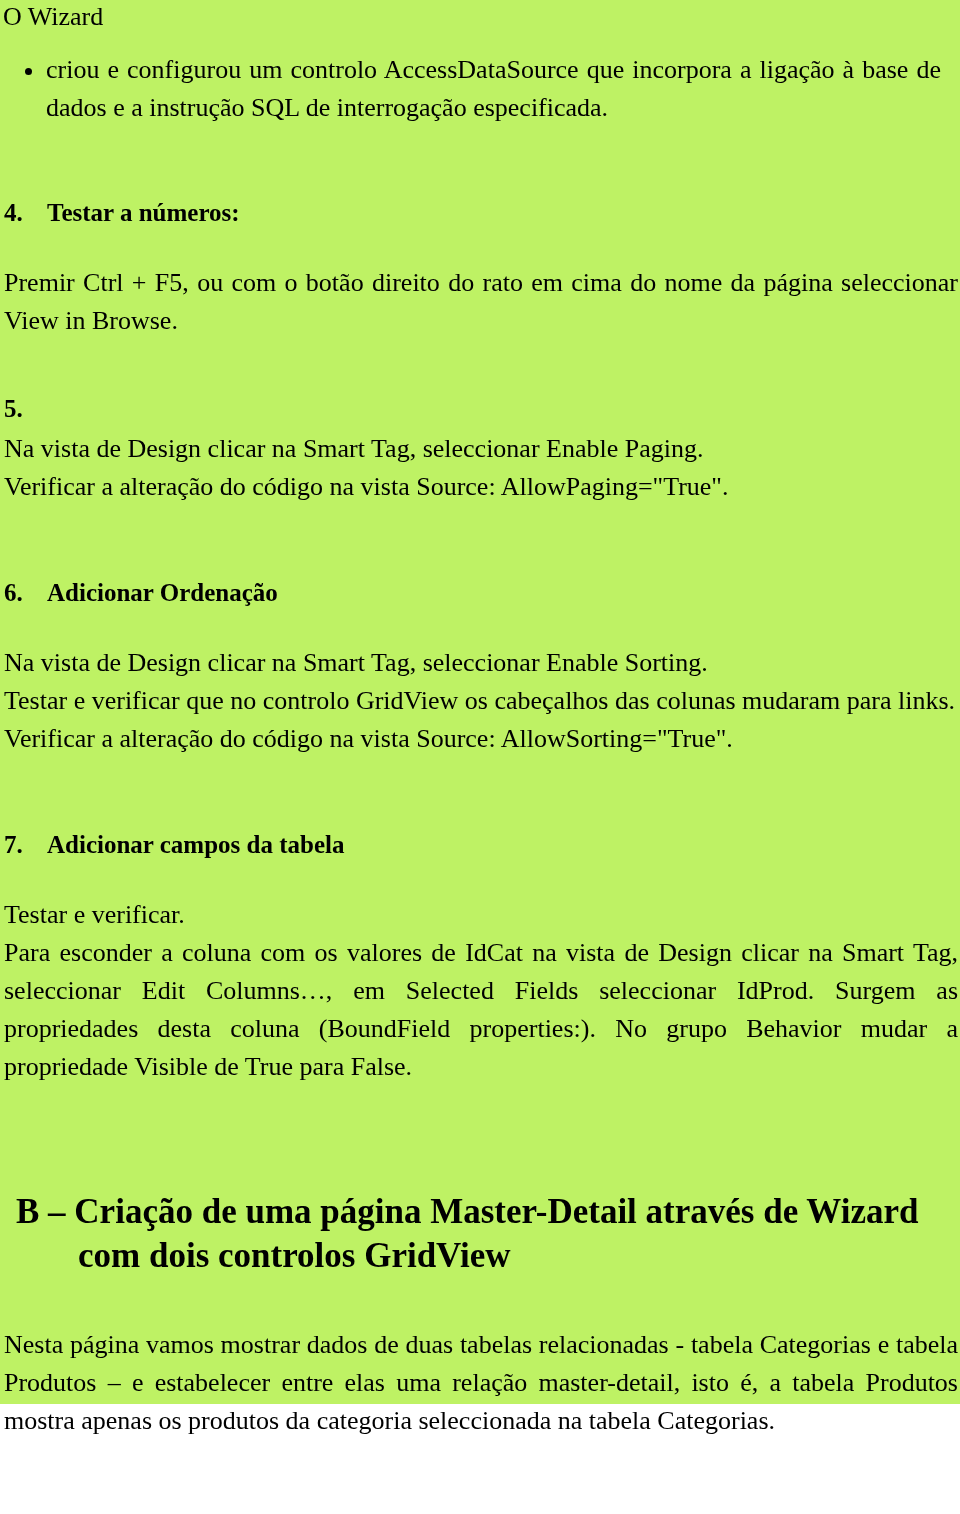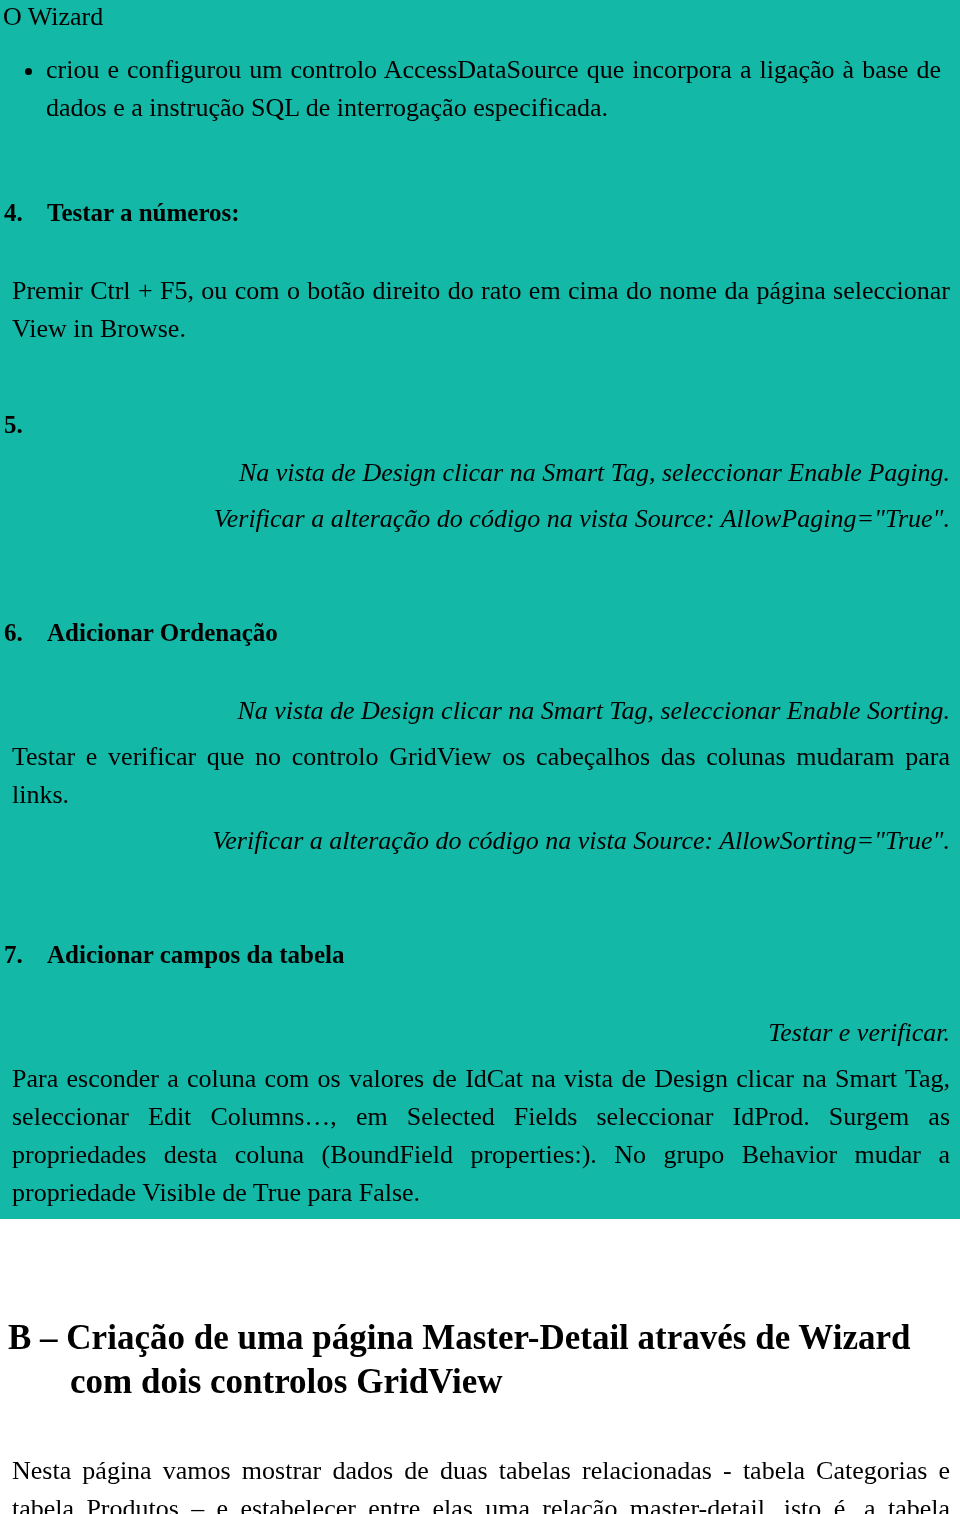--- a/index.html
+++ b/index.html
@@ -10,22 +10,22 @@
   body {
     width: 960px;
     height: 1514px;
     font-family: "Liberation Serif", "DejaVu Serif", serif;
     color: #000000;
     overflow: hidden;
   }
   .page {
     position: relative;
     width: 960px;
-    height: 1219px;
-    background: #14b8a6;
+    height: 1404px;
+    background: #bef264;
     box-sizing: border-box;
     padding: 0 2px 0 2px;
   }
 
   
   .intro-line {
     font-size: 26px;
     line-height: 34px;
     margin: 0 0 1px 0;
     padding-left: 1px;
@@ -67,42 +67,41 @@
   .numbered-heading .num {
     position: absolute;
     left: 2px;
     top: 0;
     font-weight: bold;
   }
 
   .body-par {
     font-size: 26px;
     line-height: 38px;
-    margin: 8px;
+    margin: 0;
     padding-left: 2px;
     text-align: justify;
     text-justify: inter-word;
   }
   .body-par.nojust {
-    text-align: right;
-    font-style: italic;
+    text-align: left;
   }
 
   .spacer-s { height: 20px; }
   .spacer-m { height: 36px; }
   .spacer-l { height: 54px; }
   .spacer-xl { height: 72px; }
 
   
   .section-b {
     font-size: 35px;
     line-height: 44px;
     font-weight: bold;
     padding-left: 2px;
-    margin: 4px;
+    margin: 12px;
   }
   .section-b .line2 {
     display: block;
     padding-left: 62px;
   }
 </style>
 </head>
 <body>
 
 <div class="page">

